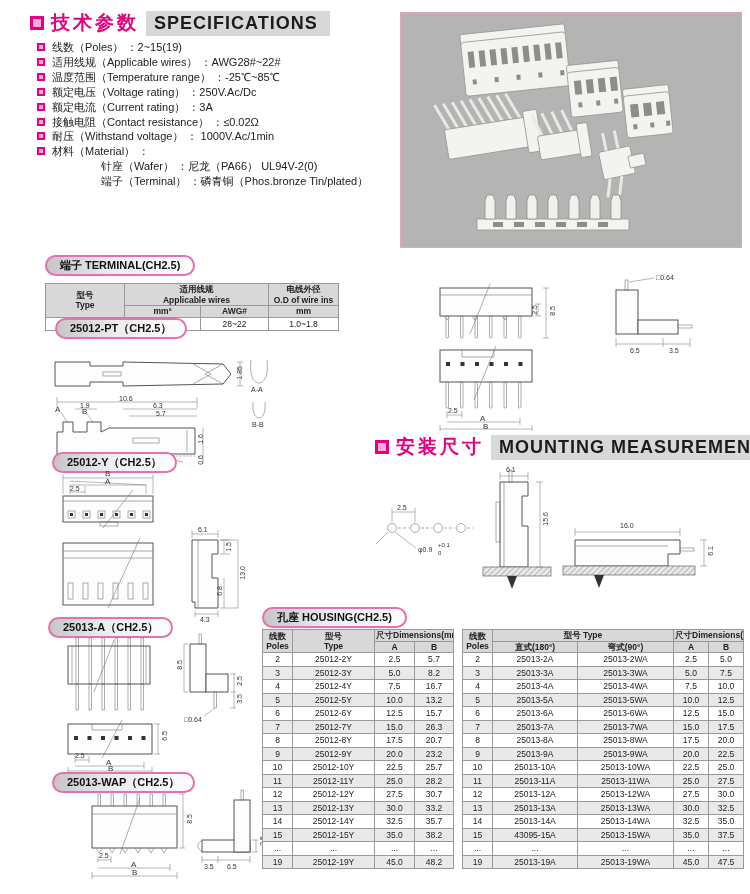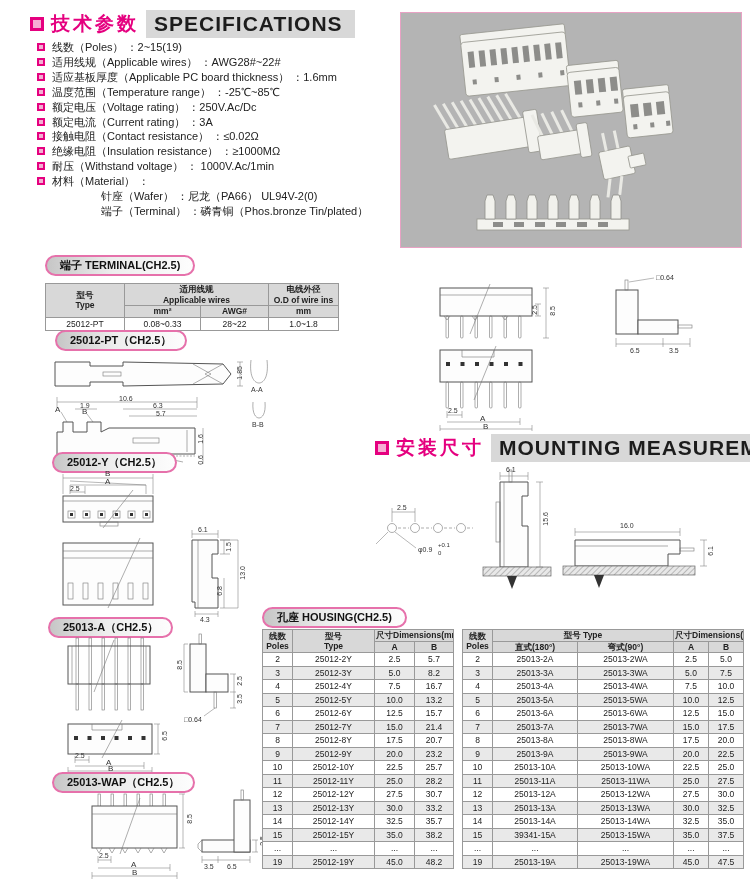--- a/index.html
+++ b/index.html
@@ -3,21 +3,21 @@
 <meta charset="utf-8">
 <style>
   * { margin:0; padding:0; box-sizing:border-box; }
   body { background:#fff; font-family:"Liberation Sans", sans-serif; }
   .page { position:relative; width:750px; height:894px; background:#ffffff; overflow:hidden; }
 
   
   .sec-title { position:absolute; display:flex; align-items:center; gap:7px; }
   .sq-icon { width:14px; height:14px; border:3px solid #e5007f; background:#f6aed4; }
   .cn-title { color:#e5007f; font-weight:bold; font-size:19px; letter-spacing:3px; white-space:nowrap; }
-  .band { background:#d8d8d8; color:#1c1c1c; font-weight:bold; font-size:21px; padding:2px 12px 2px 8px; letter-spacing:1px; white-space:nowrap; }
+  .band { background:#d8d8d8; color:#1c1c1c; font-weight:bold; font-size:18px; padding:2px 12px 2px 8px; letter-spacing:1px; white-space:nowrap; }
 
   
   .spec-list { position:absolute; width:365px; }
   .spec-item { display:flex; align-items:flex-start; font-size:11px; color:#222; line-height:14.9px; }
   .spec-item .bullet { flex:0 0 auto; width:8px; height:8px; border:2px solid #e5007f; background:#f3aed2; margin:3px 7px 0 0; }
   .spec-item.indent { padding-left:64px; }
   .spec-text { white-space:nowrap; }
 
   
   .photo { position:absolute; left:400px; top:12px; width:342px; height:236px; background:#b4b4b4; border:1px solid #e8a2c4; }
@@ -61,41 +61,33 @@
       <div class="spec-item">
         <span class="bullet"></span>
         <span class="spec-text">线数（Poles） ：2~15(19)</span>
       </div>
       <div class="spec-item">
         <span class="bullet"></span>
         <span class="spec-text">适用线规（Applicable wires） ：AWG28#~22#</span>
       </div>
       <div class="spec-item">
         <span class="bullet"></span>
-        <span class="spec-text">适应基板厚度（Applicable PC board thickness） ：1.6mm</span>
-      </div>
-      <div class="spec-item">
-        <span class="bullet"></span>
         <span class="spec-text">温度范围（Temperature range） ：-25℃~85℃</span>
       </div>
       <div class="spec-item">
         <span class="bullet"></span>
         <span class="spec-text">额定电压（Voltage rating） ：250V.Ac/Dc</span>
       </div>
       <div class="spec-item">
         <span class="bullet"></span>
         <span class="spec-text">额定电流（Current rating） ：3A</span>
       </div>
       <div class="spec-item">
         <span class="bullet"></span>
         <span class="spec-text">接触电阻（Contact resistance） ：≤0.02Ω</span>
-      </div>
-      <div class="spec-item">
-        <span class="bullet"></span>
-        <span class="spec-text">绝缘电阻（Insulation resistance） ：≥1000MΩ</span>
       </div>
       <div class="spec-item">
         <span class="bullet"></span>
         <span class="spec-text">耐压（Withstand voltage） ： 1000V.Ac/1min</span>
       </div>
       <div class="spec-item">
         <span class="bullet"></span>
         <span class="spec-text">材料（Material） ：</span>
       </div>
       <div class="spec-item indent">
@@ -220,21 +212,21 @@
     <tbody>
         <tr>
           <td>25012-PT</td>
           <td>0.08~0.33</td>
           <td>28~22</td>
           <td>1.0~1.8</td>
         </tr>
       </tbody>
   </table>
 
-  <span class="pill" style="left:55px; top:330px;">25012-PT（CH2.5）</span>
+  <span class="pill" style="left:55px; top:318px;">25012-PT（CH2.5）</span>
   <div class="draw" style="left:45px; top:352px; width:262px; height:118px;">
     <svg width="262" height="118" viewBox="0 0 262 118">
       <path class="body" d="M10,10 L45,10 L45,14 L78,14 L78,10 L178,12 L186,22 L178,32 L78,34 L78,30 L45,30 L45,34 L10,34 Z"></path>
       <rect class="thin" x="58" y="20" width="18" height="4"></rect>
       <path class="thin" d="M148,12 L166,22 L148,32"></path>
       <path class="thin" d="M178,12 L160,22 L178,32"></path>
       <path class="dimline" d="M192,10 L198,10 M192,34 L198,34 M195,10 L195,34"></path>
       <path class="thin" d="M206,8 C204,26 210,31 214,31 C218,31 224,26 222,8"></path>
       <path class="thin" d="M208,50 C207,62 211,66 214,66 C217,66 221,62 220,50"></path>
       <path class="dimline" d="M12,45 L12,56 M152,45 L152,56 M12,50 L152,50"></path>
@@ -575,21 +567,21 @@
         <tr>
           <td>6</td>
           <td>25012-6Y</td>
           <td>12.5</td>
           <td>15.7</td>
         </tr>
         <tr>
           <td>7</td>
           <td>25012-7Y</td>
           <td>15.0</td>
-          <td>21.4</td>
+          <td>26.3</td>
         </tr>
         <tr>
           <td>8</td>
           <td>25012-8Y</td>
           <td>17.5</td>
           <td>20.7</td>
         </tr>
         <tr>
           <td>9</td>
           <td>25012-9Y</td>
@@ -755,21 +747,21 @@
         </tr>
         <tr>
           <td>14</td>
           <td>25013-14A</td>
           <td>25013-14WA</td>
           <td>32.5</td>
           <td>35.0</td>
         </tr>
         <tr>
           <td>15</td>
-          <td>39341-15A</td>
+          <td>43095-15A</td>
           <td>25013-15WA</td>
           <td>35.0</td>
           <td>37.5</td>
         </tr>
         <tr>
           <td>...</td>
           <td>...</td>
           <td>...</td>
           <td>...</td>
           <td>...</td>

